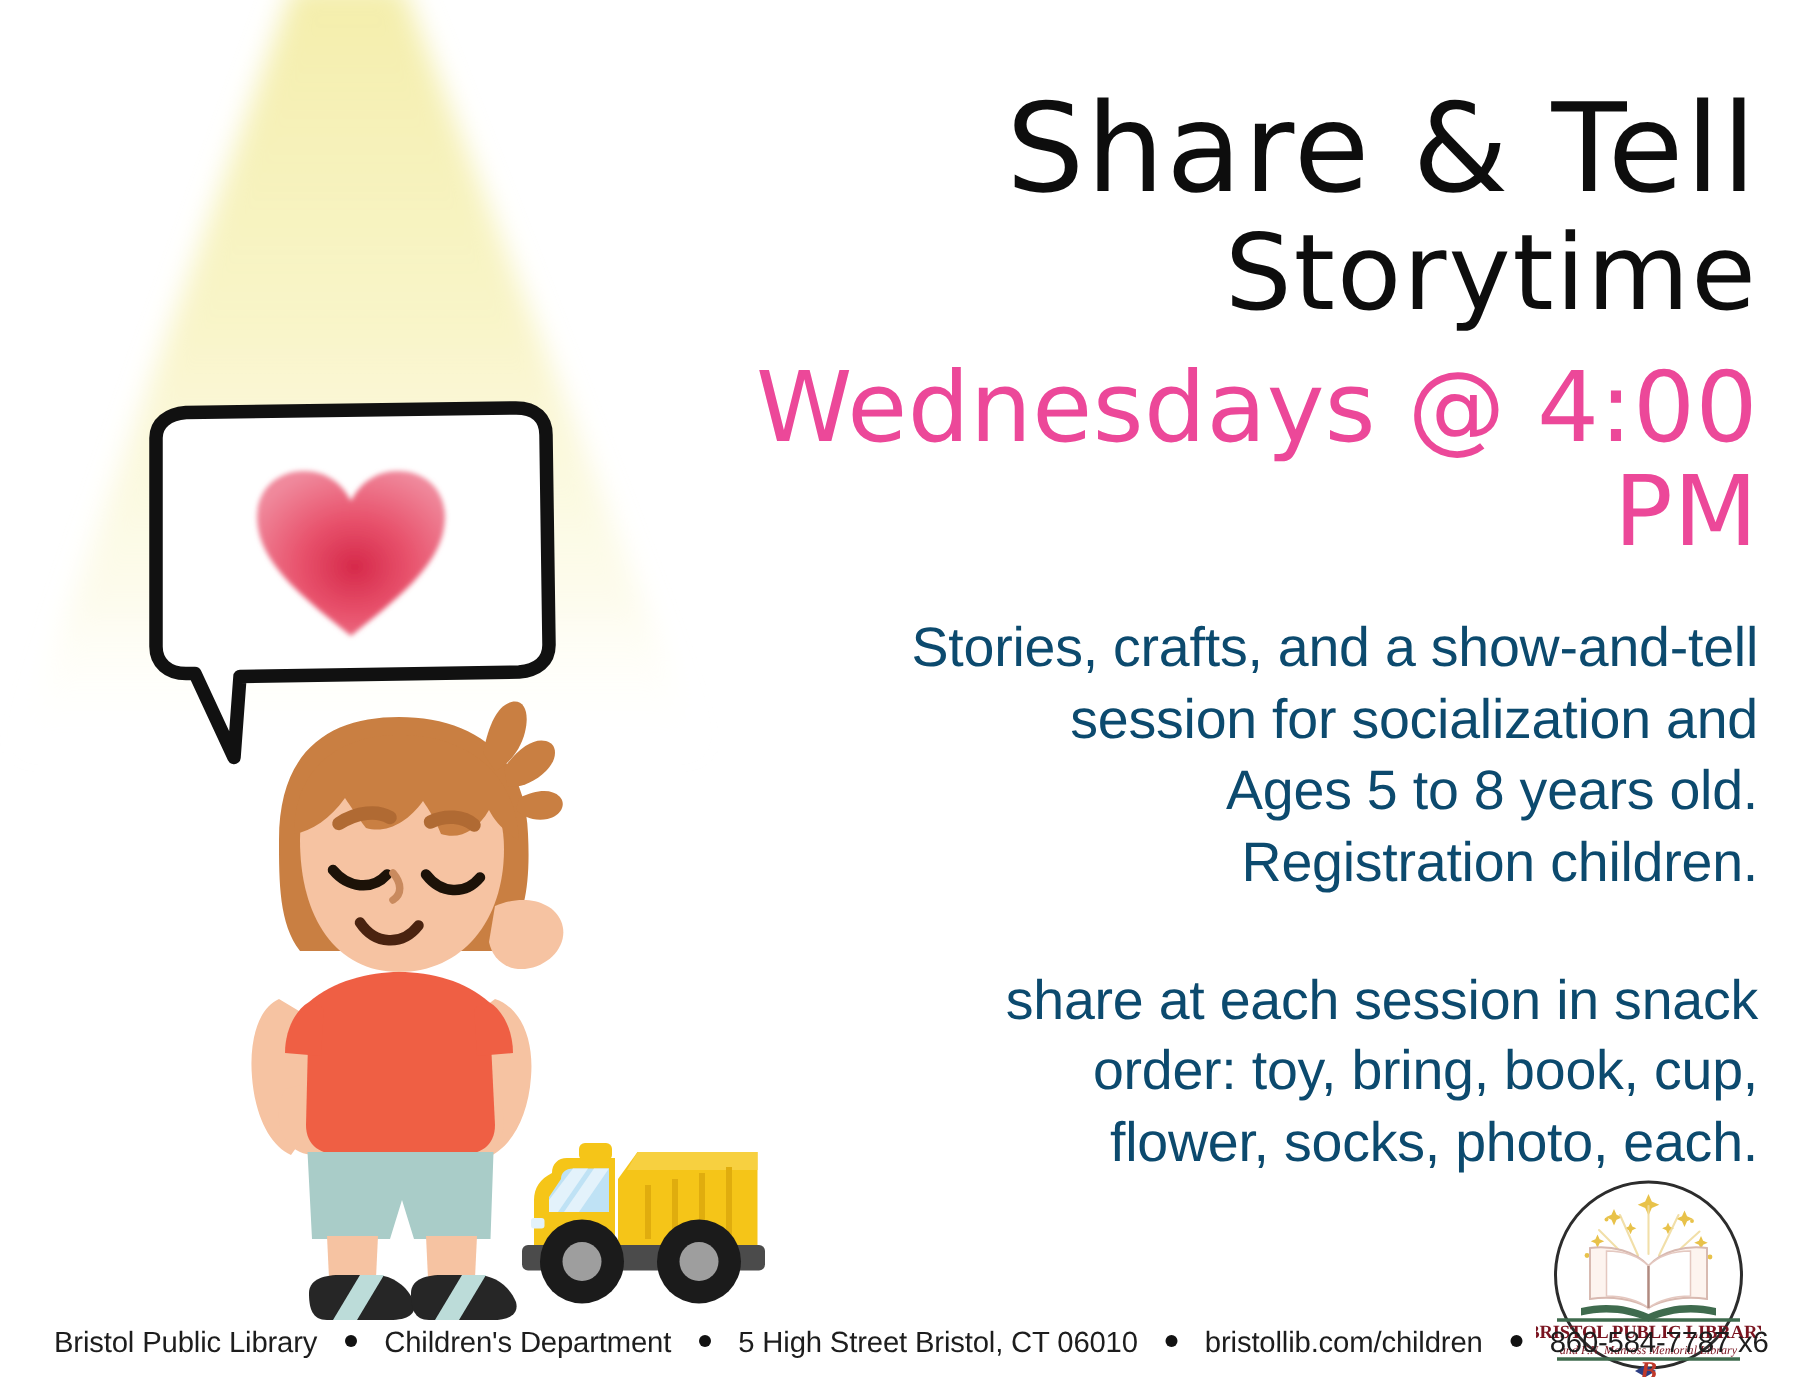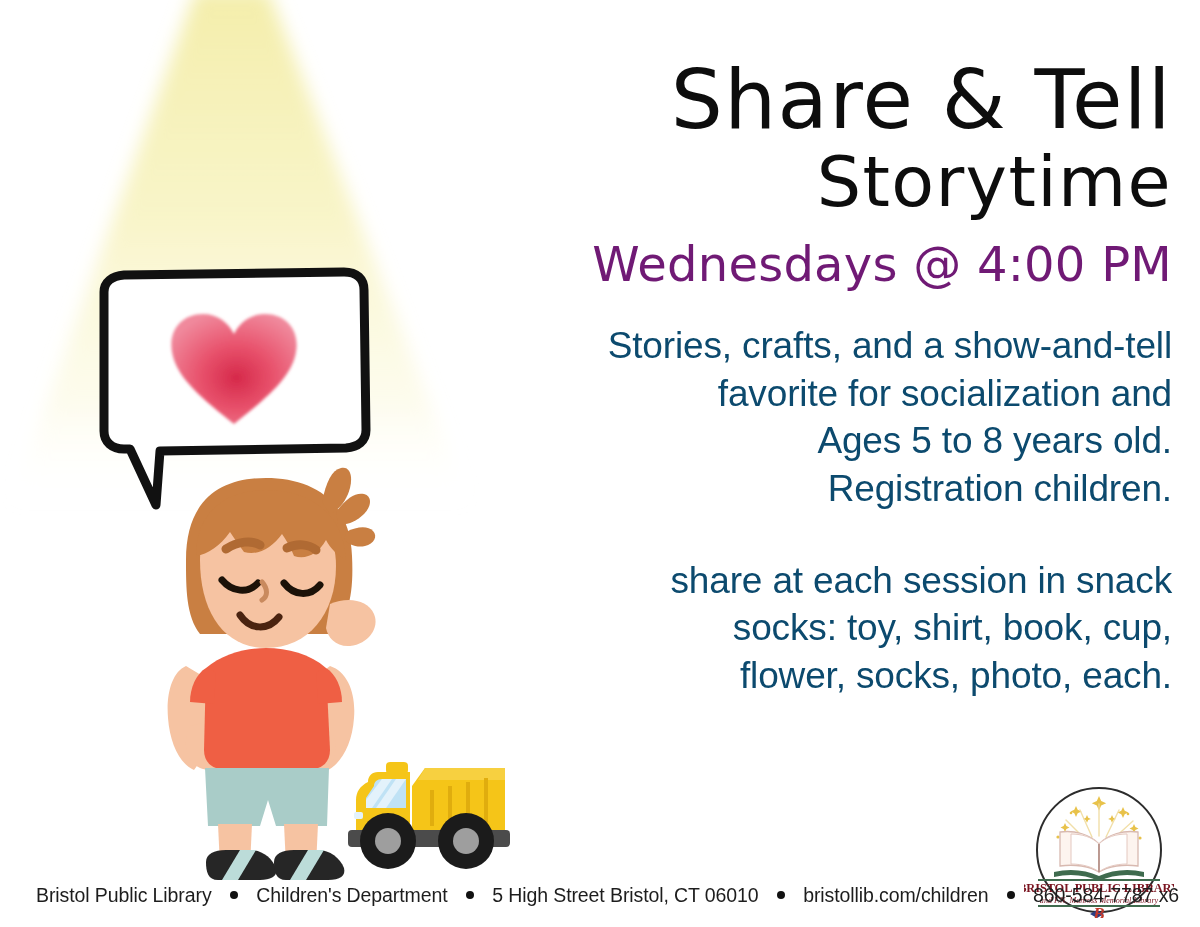--- a/index.html
+++ b/index.html
@@ -65,23 +65,23 @@
   .title-line1 {
     font-size: 82px;
     padding-top: 34px;
   }
   .title-line2 {
     font-size: 70px;
     padding-top: 10px;
   }
   .subtitle {
     font-family: "DejaVu Sans", sans-serif;
-    font-size: 48px;
+    font-size: 65px;
     letter-spacing: 0.005em;
-    color: #701a75;
+    color: #ec4899;
     padding-top: 24px;
     line-height: 1.05;
   }
   .body-block {
     font-family: "Liberation Sans", sans-serif;
     font-size: 37px;
     line-height: 1.29;
     color: #0c4a6e;
     padding-top: 32px;
     letter-spacing: -0.004em;
@@ -275,27 +275,27 @@
     <div class="title">
       <div class="title-line1">Share &amp; Tell</div>
       <div class="title-line2">Storytime</div>
     </div>
 
     <div class="subtitle">Wednesdays @ 4:00 PM</div>
 
     <div class="body-block">
       <div class="para1">
         <span class="body-line">Stories, crafts, and a show-and-tell</span>
-        <span class="body-line">favorite for socialization and</span>
+        <span class="body-line">session for socialization and</span>
         <span class="body-line">Ages 5 to 8 years old.</span>
         <span class="body-line">Registration children.</span>
       </div>
       <div class="para2">
         <span class="body-line">share at each session in snack</span>
-        <span class="body-line">socks: toy, shirt, book, cup,</span>
+        <span class="body-line">order: toy, bring, book, cup,</span>
         <span class="body-line">flower, socks, photo, each.</span>
       </div>
     </div>
   </div>
 
   <svg class="logo" viewBox="0 0 150 136">
     <circle cx="75" cy="68" r="62" fill="#ffffff" stroke="#2c2c2c" stroke-width="2"></circle>
 
     <g fill="#e8c24a">
       <path d="M75,14 l2.2,5 5,2.2 -5,2.2 -2.2,5 -2.2,-5 -5,-2.2 5,-2.2 Z"></path>

